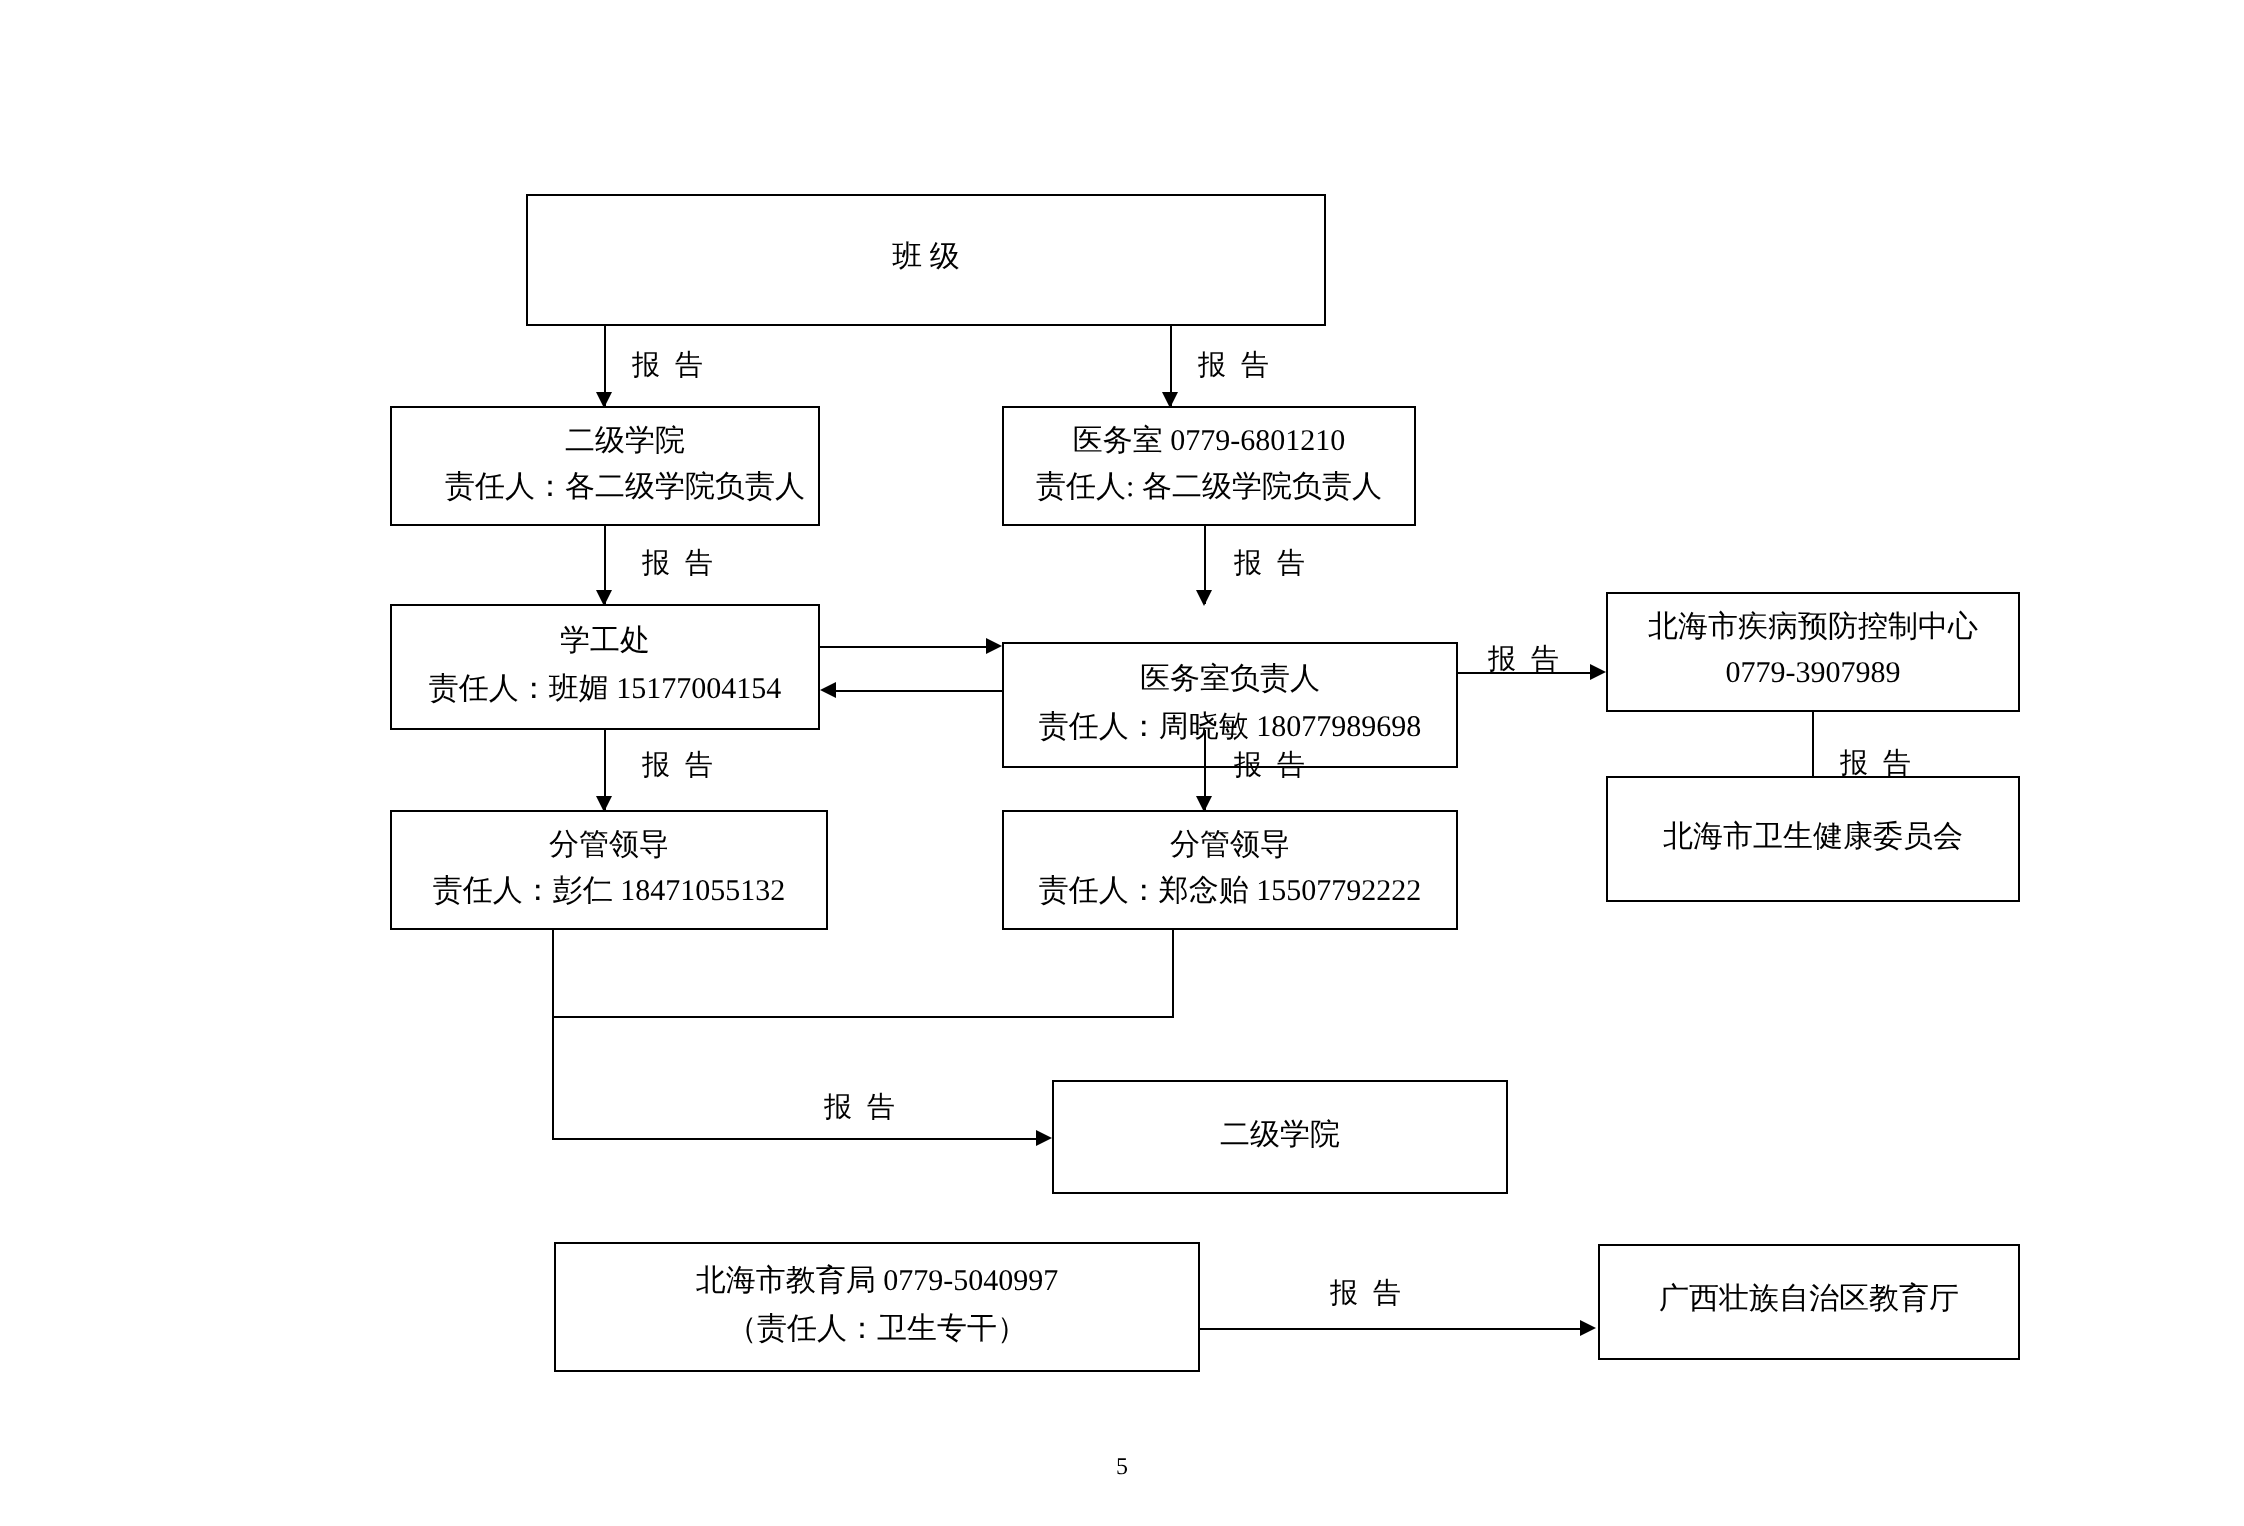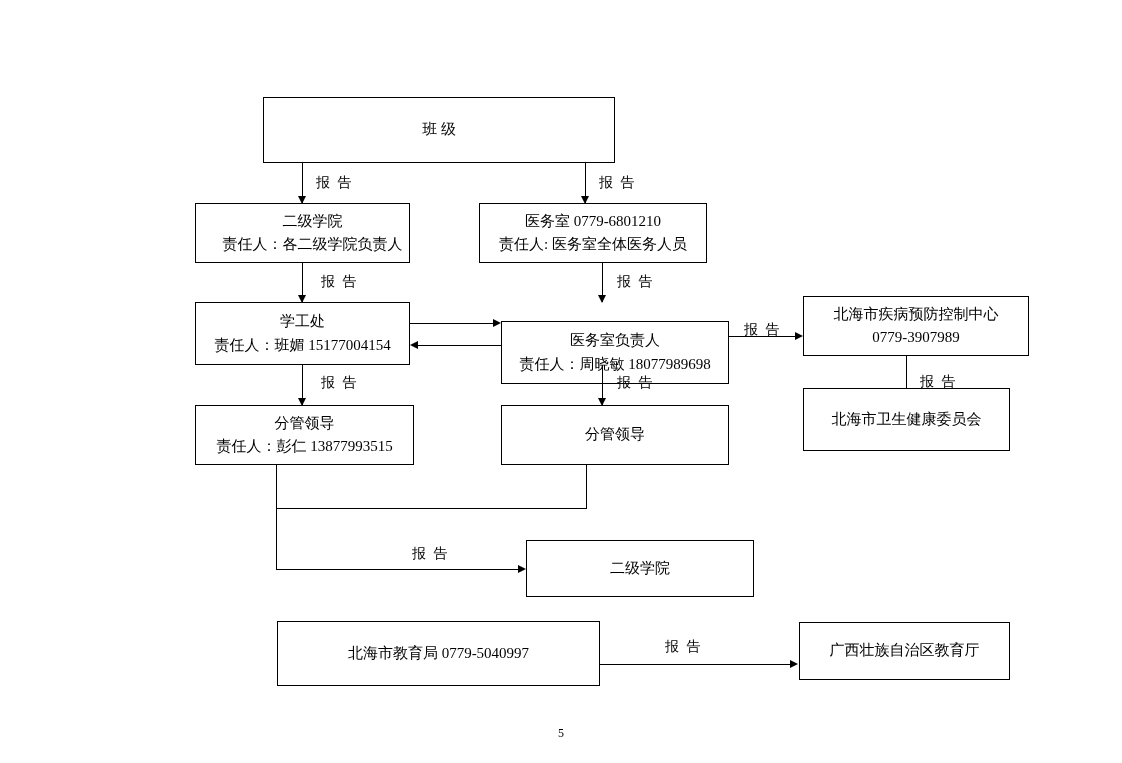--- a/index.html
+++ b/index.html
@@ -83,40 +83,40 @@
     text-align: center;
     font-size: 12px;
     color: #000000;
   }
 </style>
 </head>
 <body>
 
 <div id="page">
 
-  <div class="box" style="left:263px; top:97px; width:352px; height:66px;">
+  <div class="box" style="left:263px; top:97px; width:400px; height:66px;">
     <div class="line1">班    级</div>
   </div>
 
   <div class="vline" style="left:302px; top:163px; height:40px;"></div>
   <div class="arrow-down" style="left:298px; top:196px;"></div>
   <div class="label" style="left:316px; top:174px;">报  告</div>
 
   <div class="vline" style="left:585px; top:163px; height:40px;"></div>
   <div class="arrow-down" style="left:581px; top:196px;"></div>
   <div class="label" style="left:599px; top:174px;">报  告</div>
 
   <div class="box" style="left:195px; top:203px; width:215px; height:60px;padding-left:24px;">
     <div class="line1">二级学院</div>
     <div class="line2">责任人：各二级学院负责人</div>
   </div>
 
-  <div class="box" style="left:479px; top:203px; width:228px; height:60px;">
+  <div class="box" style="left:501px; top:203px; width:207px; height:60px;">
     <div class="line1">医务室  0779-6801210</div>
-    <div class="line2">责任人: 医务室全体医务人员</div>
+    <div class="line2">责任人: 各二级学院负责人</div>
   </div>
 
   <div class="vline" style="left:302px; top:263px; height:39px;"></div>
   <div class="arrow-down" style="left:298px; top:295px;"></div>
   <div class="label" style="left:321px; top:273px;">报  告</div>
 
   <div class="vline" style="left:602px; top:263px; height:39px;"></div>
   <div class="arrow-down" style="left:598px; top:295px;"></div>
   <div class="label" style="left:617px; top:273px;">报  告</div>
 
@@ -133,64 +133,66 @@
   <div class="hline" style="left:410px; top:323px; width:85px;"></div>
   <div class="arrow-right" style="left:493px; top:319px;"></div>
 
   <div class="hline" style="left:412px; top:345px; width:89px;"></div>
   <div class="arrow-left" style="left:410px; top:341px;"></div>
 
   <div class="hline" style="left:729px; top:336px; width:72px;"></div>
   <div class="arrow-right" style="left:795px; top:332px;"></div>
   <div class="label" style="left:744px; top:321px;">报  告</div>
 
-  <div class="box" style="left:803px; top:296px; width:226px; height:60px;">
+  <div class="box" style="left:803px; top:296px; width:207px; height:60px;">
     <div class="line1">北海市疾病预防控制中心</div>
     <div class="line2">0779-3907989</div>
   </div>
 
   <div class="vline" style="left:906px; top:356px; height:47px;"></div>
   <div class="arrow-down" style="left:902px; top:396px;"></div>
   <div class="label" style="left:920px; top:373px;">报  告</div>
 
   <div class="vline" style="left:302px; top:365px; height:40px;"></div>
   <div class="arrow-down" style="left:298px; top:398px;"></div>
   <div class="label" style="left:321px; top:374px;">报  告</div>
 
   <div class="vline" style="left:602px; top:365px; height:40px;"></div>
   <div class="arrow-down" style="left:598px; top:398px;"></div>
   <div class="label" style="left:617px; top:374px;">报  告</div>
 
   <div class="box" style="left:195px; top:405px; width:219px; height:60px;">
     <div class="line1">分管领导</div>
-    <div class="line2">责任人：彭仁    13877993515</div>
+    <div class="line2">责任人：彭仁    18471055132</div>
   </div>
 
   <div class="box" style="left:501px; top:405px; width:228px; height:60px;">
     <div class="line1">分管领导</div>
+    <div class="line2">责任人：郑念贻 15507792222</div>
   </div>
 
   <div class="box" style="left:803px; top:388px; width:207px; height:63px;">
     <div class="line1">北海市卫生健康委员会</div>
   </div>
 
   <div class="vline" style="left:276px; top:465px; height:43px;"></div>
   <div class="vline" style="left:586px; top:465px; height:43px;"></div>
   <div class="hline" style="left:276px; top:508px; width:311px;"></div>
   <div class="vline" style="left:276px; top:508px; height:61px;"></div>
   <div class="hline" style="left:276px; top:569px; width:248px;"></div>
   <div class="arrow-right" style="left:518px; top:565px;"></div>
   <div class="label" style="left:412px; top:545px;">报  告</div>
 
   <div class="box" style="left:526px; top:540px; width:228px; height:57px;">
     <div class="line1">二级学院</div>
   </div>
 
   <div class="box" style="left:277px; top:621px; width:323px; height:65px;">
     <div class="line1">北海市教育局 0779-5040997</div>
+    <div class="line2">（责任人：卫生专干）</div>
   </div>
 
   <div class="hline" style="left:600px; top:664px; width:193px;"></div>
   <div class="arrow-right" style="left:790px; top:660px;"></div>
   <div class="label" style="left:665px; top:638px;">报  告</div>
 
   <div class="box" style="left:799px; top:622px; width:211px; height:58px;">
     <div class="line1">广西壮族自治区教育厅</div>
   </div>
 

